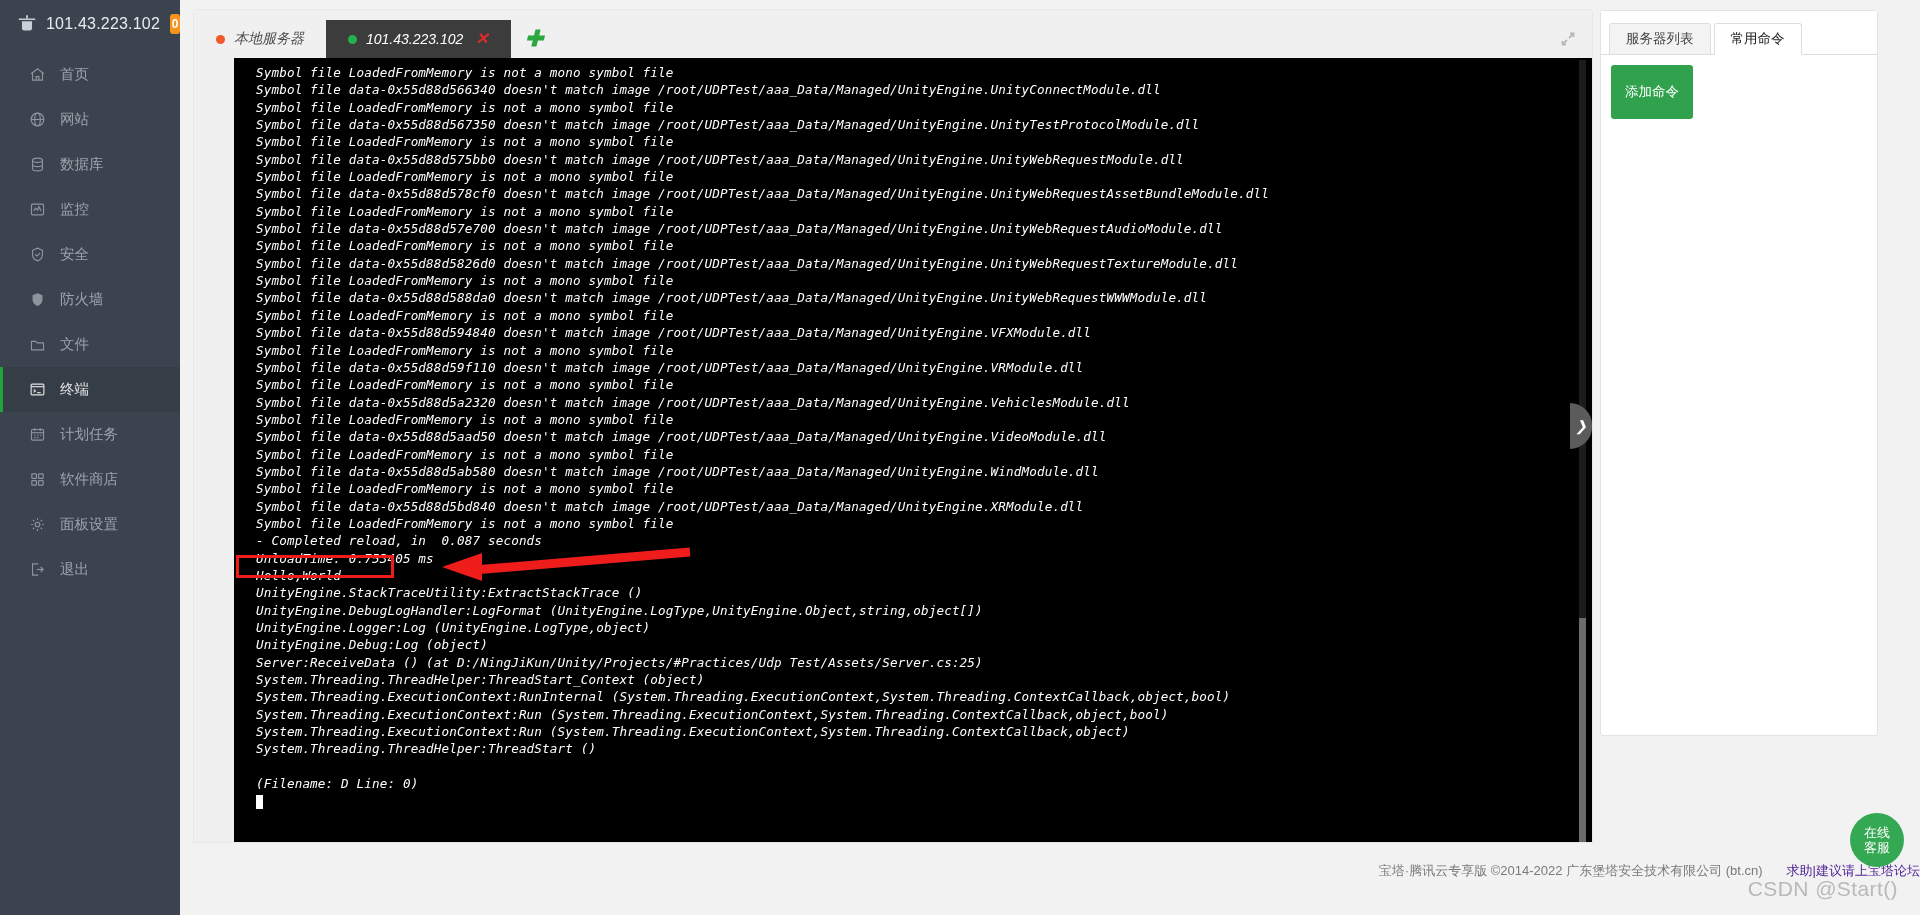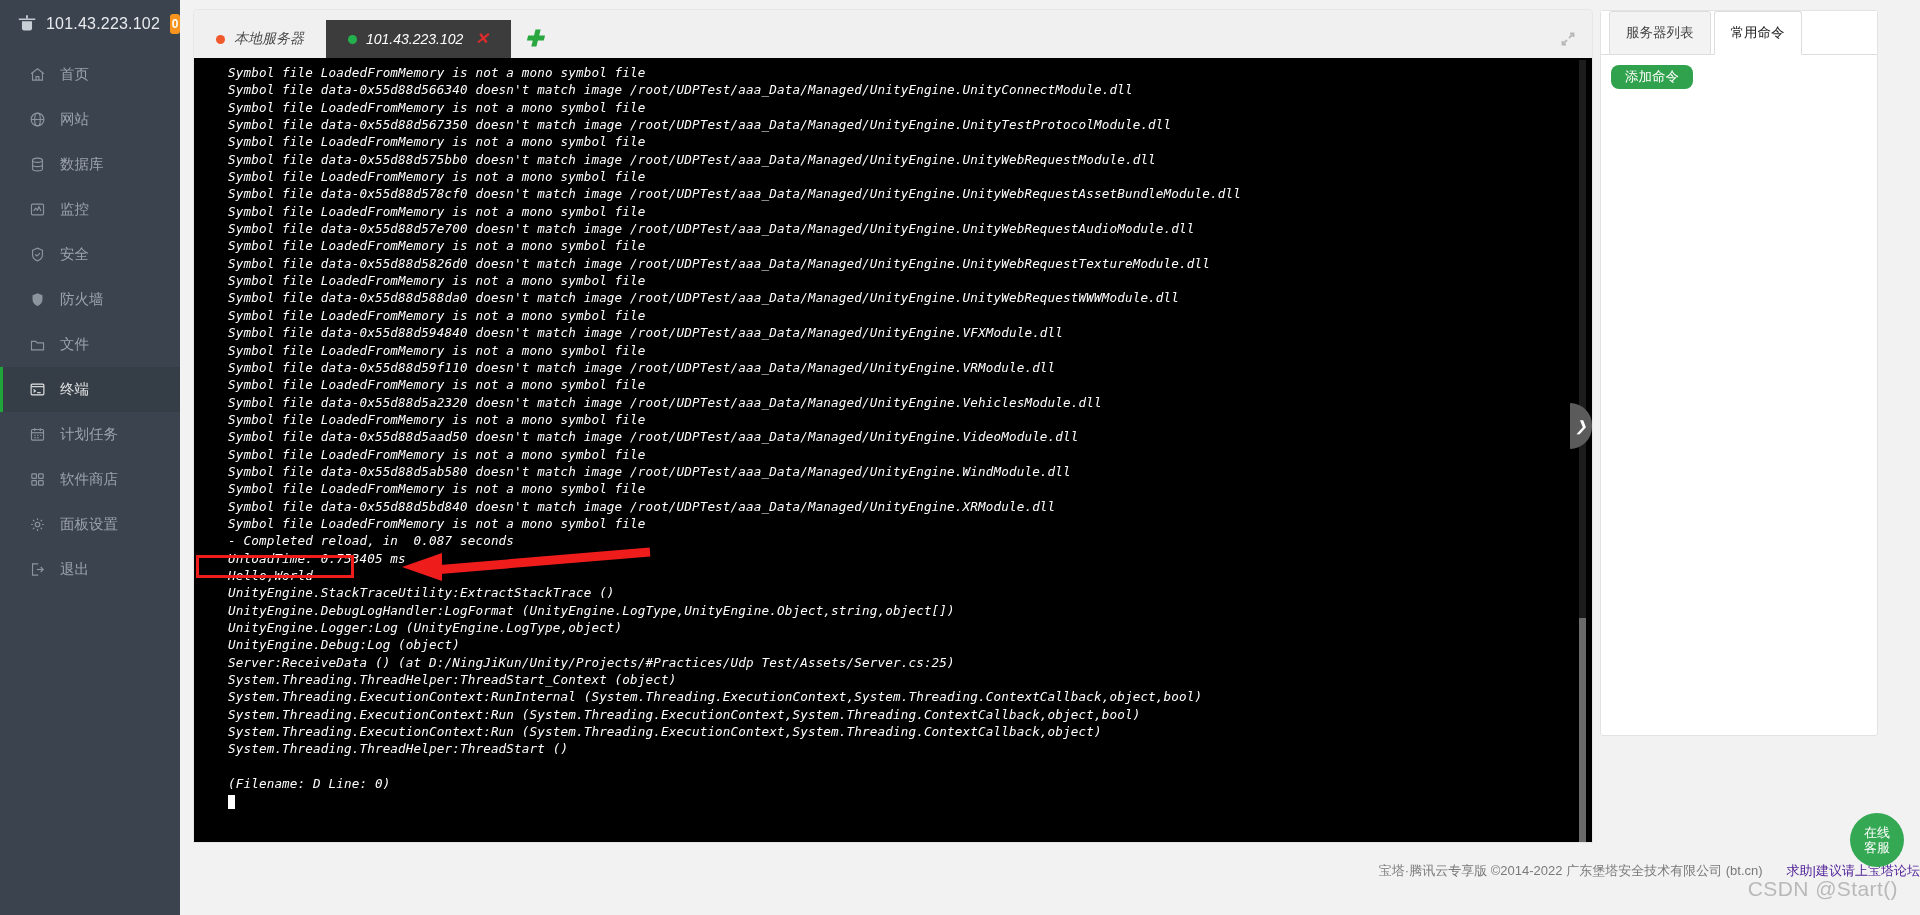--- a/index.html
+++ b/index.html
@@ -109,21 +109,22 @@
   }
   .tab-expand {
     position: absolute; right: 14px; bottom: 9px;
     width: 20px; height: 20px; cursor: pointer; opacity: .55;
   }
   .term-body {
     flex: 1 1 auto;
     background: #000000;
     position: relative;
     overflow: hidden;
-    padding: 6px 0 0 34px;
+    padding: 6px 0 0 22px;
+    margin-left: 40px;
   }
   .term-pre {
     color: #ffffff;
     font-family: "DejaVu Sans Mono", "Liberation Mono", monospace;
     font-size: 12.6px;
     line-height: 17.35px;
     letter-spacing: .15px;
     white-space: pre;
   }
   .term-cursor {
@@ -172,39 +173,39 @@
     padding: 0;
   }
   .rp-tabs {
     display: flex; align-items: flex-end;
     height: 44px;
     border-bottom: 1px solid #ddd;
     padding-left: 8px;
     background: #fff;
   }
   .rp-tab {
-    height: 44px;
+    height: 32px;
     padding: 0 16px;
     display: flex; align-items: center;
     font-size: 13.5px; color: #444;
     border: 1px solid #ddd;
     background: #f3f3f3;
     border-radius: 3px 3px 0 0;
     margin-right: 3px;
     cursor: pointer;
     position: relative; top: 1px;
   }
   .rp-tab.active { background: #ffffff; border-bottom-color: #ffffff; color: #222; }
   .rp-body { padding: 10px 10px 0 10px; }
   .btn-add-cmd {
     display: inline-block;
     background: #30a14c;
     color: #fff; font-size: 13.5px;
-    padding: 3px 14px;
-    border-radius: 8px;
+    padding: 18px 14px;
+    border-radius: 3px;
     cursor: pointer;
     margin-bottom: 10px;
   }
   .cmd-list { border: 1px solid #e6e6e6; border-bottom: none; }
   .cmd-item {
     height: 42px;
     display: flex; align-items: center;
     padding-left: 14px;
     font-size: 13.5px; color: #333;
     border-bottom: 1px solid #e6e6e6;

